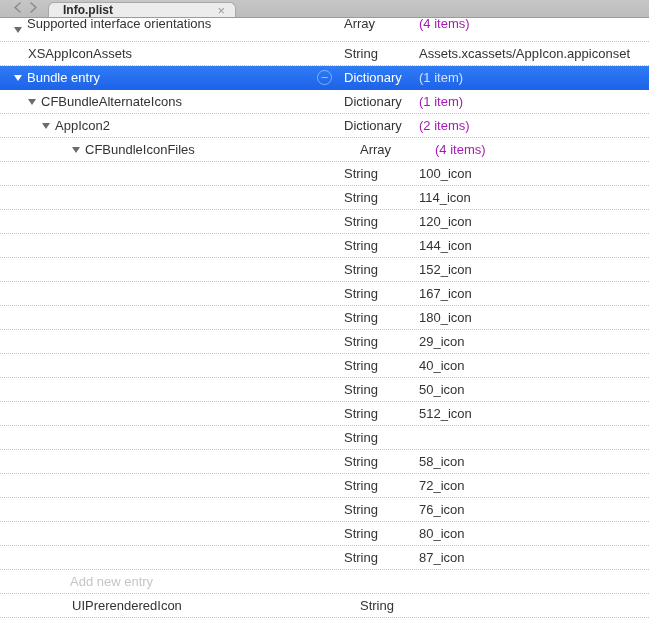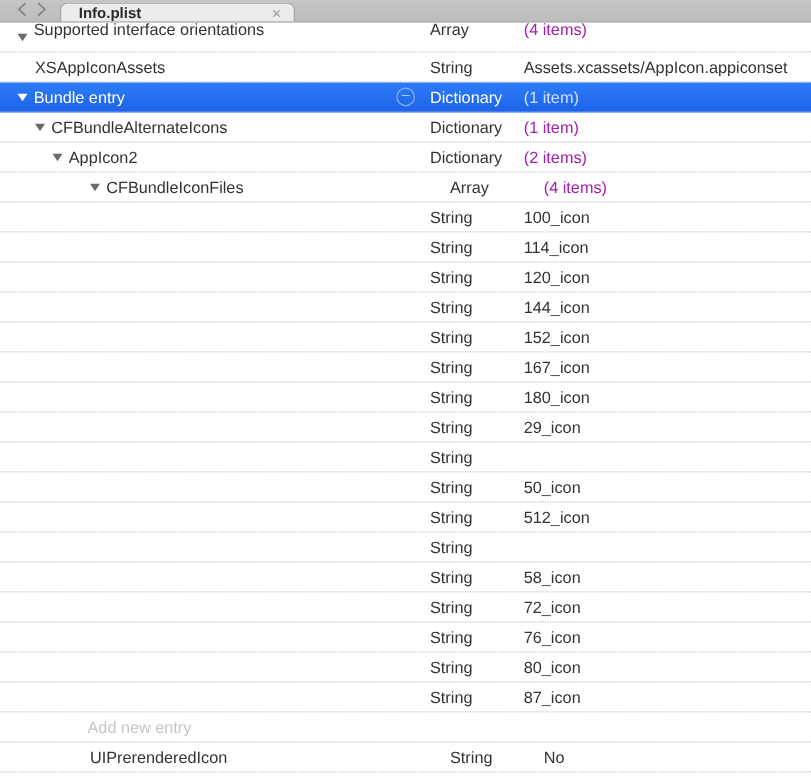--- a/index.html
+++ b/index.html
@@ -248,20 +248,21 @@
         <span class="key-text"></span>
       </div>
       <div class="col-type">String</div>
       <div class="col-value">29_icon</div>
     </div>
     <div class="row">
       <div class="col-key indent-4">
         <span class="key-text"></span>
       </div>
       <div class="col-type">String</div>
+      <div class="col-value">40_icon</div>
     </div>
     <div class="row">
       <div class="col-key indent-4">
         <span class="key-text"></span>
       </div>
       <div class="col-type">String</div>
       <div class="col-value">50_icon</div>
     </div>
     <div class="row">
       <div class="col-key indent-4">
@@ -316,15 +317,14 @@
         <span class="key-text addnew muted">Add new entry</span>
       </div>
       <div class="col-type"></div>
       <div class="col-value"></div>
     </div>
     <div class="row">
       <div class="col-key indent-3">
         <span class="key-text">UIPrerenderedIcon</span>
       </div>
       <div class="col-type">String</div>
-      <div class="col-value">No</div>
     </div>
   </div>
 
 </body></html>

